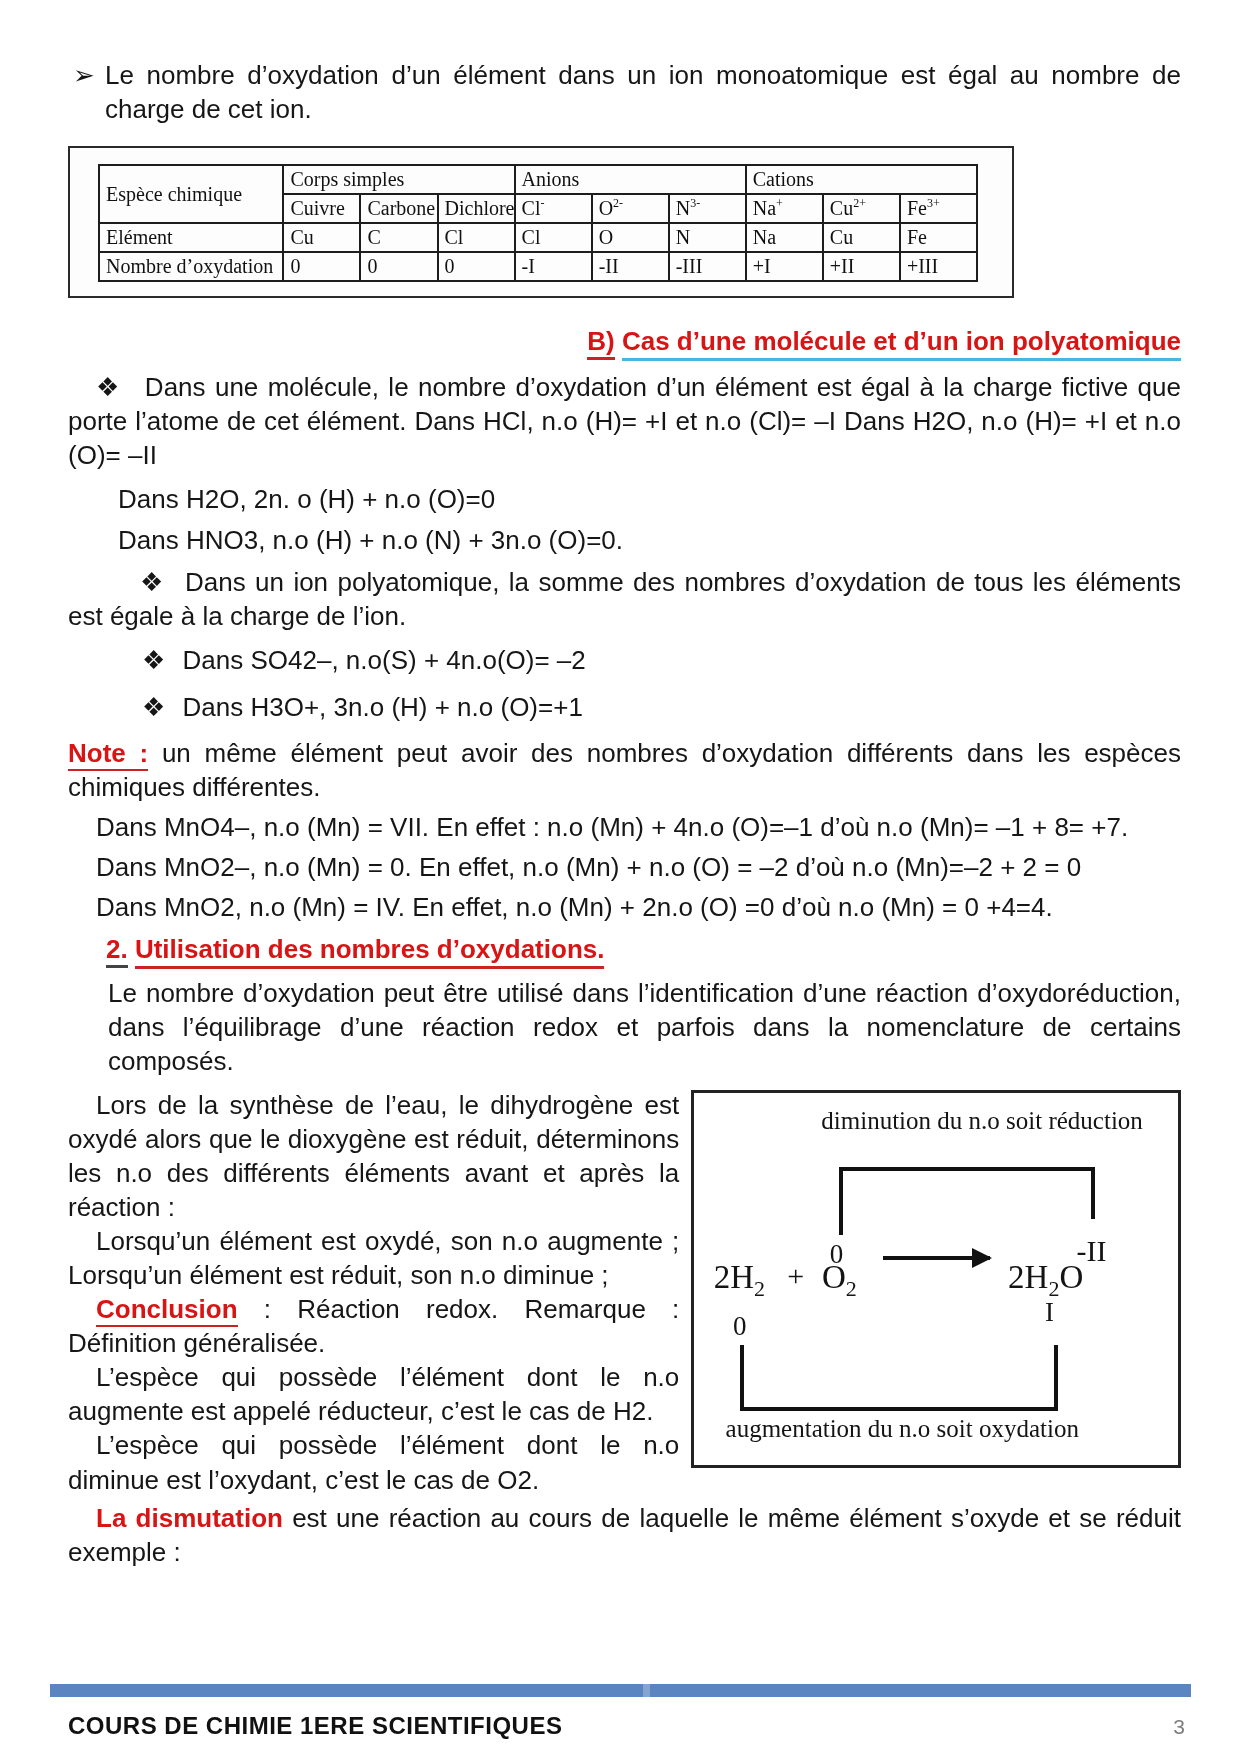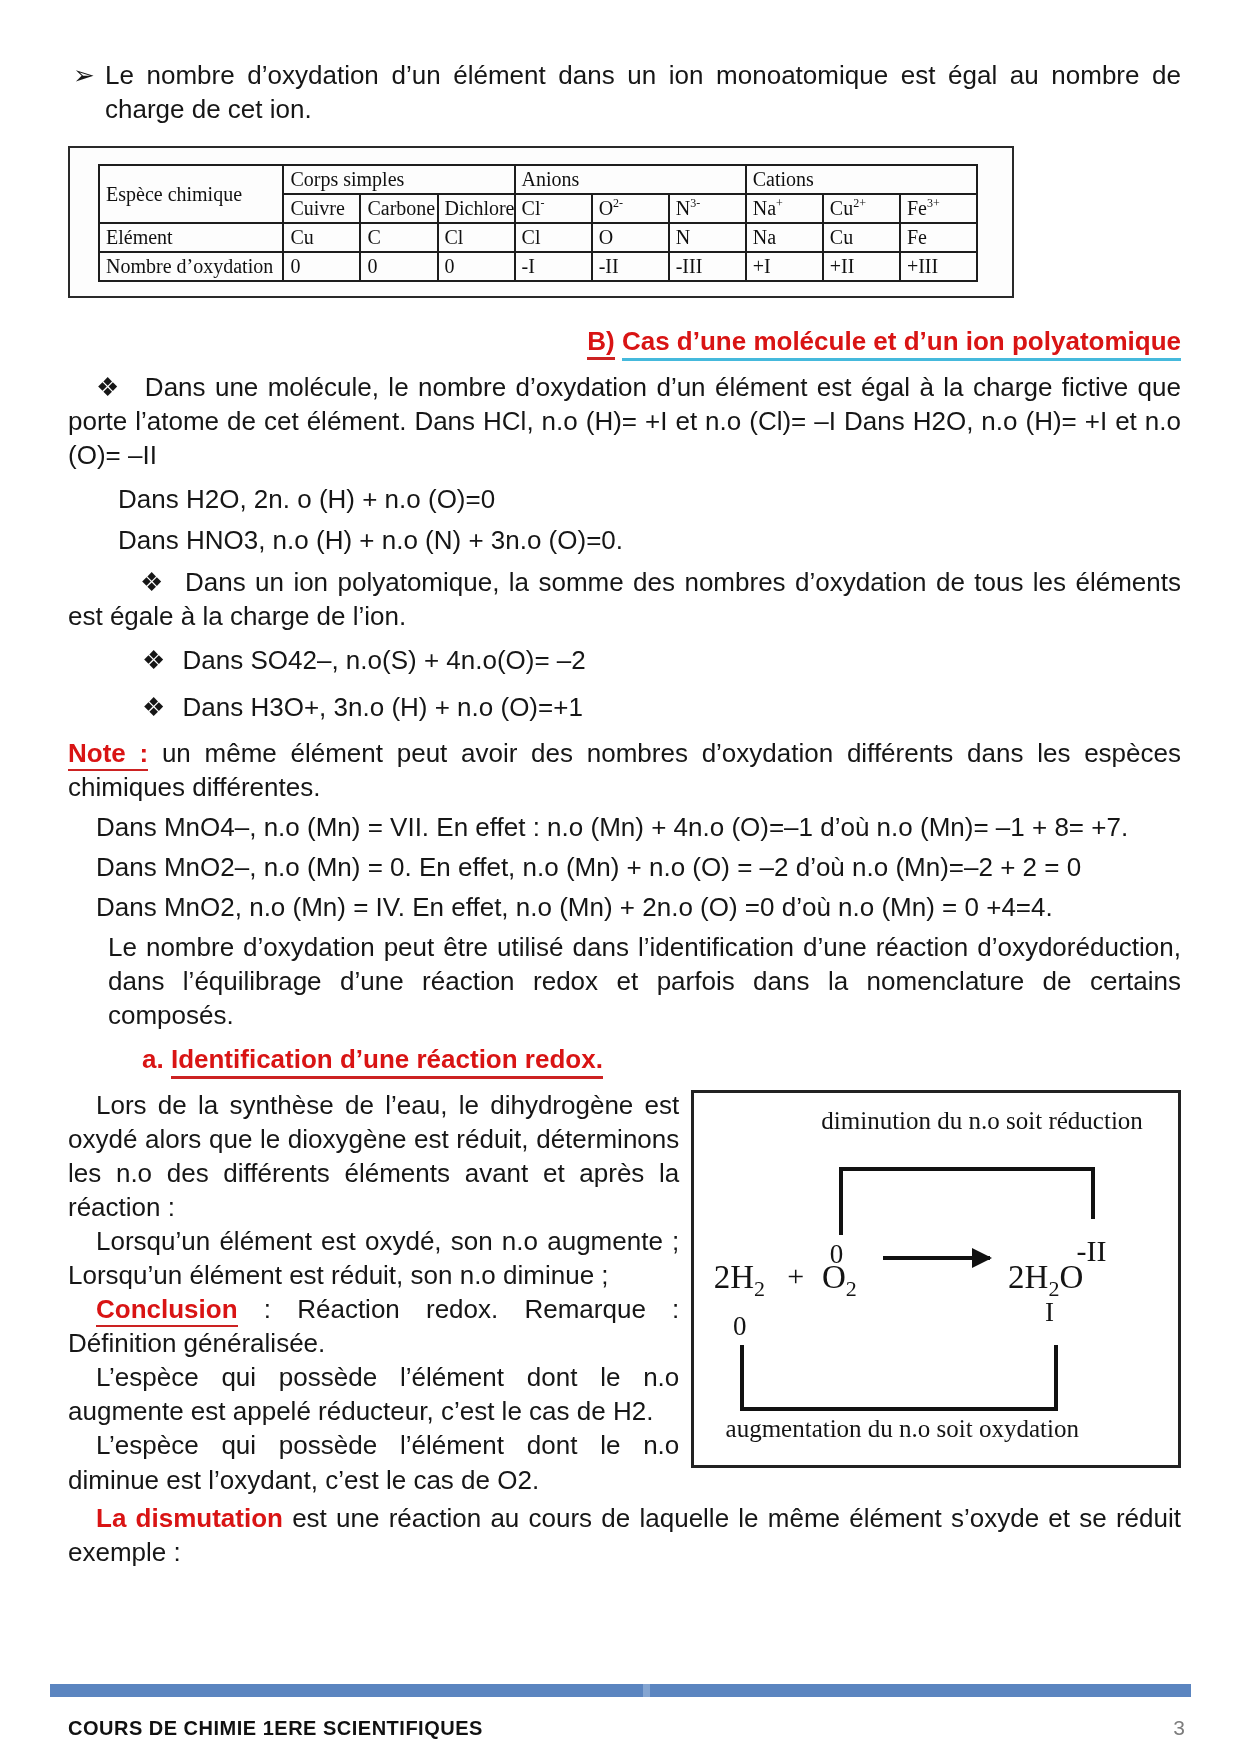--- a/index.html
+++ b/index.html
@@ -101,21 +101,21 @@
   .dg-bracket-bottom{position:absolute;left:9.5%;top:252px;width:64%;height:62px;
     border-left:4px solid #111;border-right:4px solid #111;border-bottom:4px solid #111;}
   .dg-bottom-label{position:absolute;top:320px;left:6%;width:74%;text-align:center;font-size:25px;}
 
   .dismutation{text-indent:28px;margin-top:4px;}
 
   
   .footer-bar{position:absolute;left:50px;right:50px;bottom:58px;height:13px;background:#5b85c0;}
   .footer-bar .seam{position:absolute;left:52%;top:0;width:7px;height:100%;background:#84a5d2;}
   .footer-row{position:absolute;left:68px;right:56px;bottom:14px;display:flex;justify-content:space-between;align-items:baseline;}
-  .footer-title{font-weight:bold;font-size:20px;letter-spacing:.5px;color:#111;}
+  .footer-title{font-weight:bold;font-size:24px;letter-spacing:.5px;color:#111;}
   .footer-page{font-size:21px;color:#7d7d7d;}
 </style>
 </head>
 <body>
 
 <div class="page">
 
   <p class="intro just">
     <span class="marker">➢</span>
     <span>Le nombre d’oxydation d’un élément dans un ion monoatomique est égal au nombre de charge de cet ion.</span>
@@ -209,27 +209,27 @@
   </p>
 
   <p class="note2 just">
     <span class="note-label">Note :</span>
     <span> un même élément peut avoir des nombres d’oxydation différents dans les espèces chimiques différentes.</span>
   </p>
   <p class="mn-line">Dans MnO4–, n.o (Mn) = VII. En effet : n.o (Mn) + 4n.o (O)=–1 d’où n.o (Mn)= –1 + 8= +7.</p>
   <p class="mn-line">Dans MnO2–, n.o (Mn) = 0. En effet, n.o (Mn) + n.o (O) = –2 d’où n.o (Mn)=–2 + 2 = 0</p>
   <p class="mn-line">Dans MnO2, n.o (Mn) = IV. En effet, n.o (Mn) + 2n.o (O) =0 d’où n.o (Mn) = 0 +4=4.</p>
 
+  <p class="h-2 h-red">
+    <span class="h-prefix">2.</span>
+    <span class="h-title">Utilisation des nombres d’oxydations.</span>
+  </p>
 
   <p class="usage just">Le nombre d’oxydation peut être utilisé dans l’identification d’une réaction d’oxydoréduction,  dans l’équilibrage d’une réaction redox et parfois dans la nomenclature de certains composés.</p>
 
-  <p class="h-a h-red">
-    <span class="h-prefix">a.</span>
-    <span class="h-title">Identification d’une réaction redox.</span>
-  </p>
 
   <div class="redox">
 
     <div class="dgbox">
       <div class="dg-top-label">diminution du n.o soit réduction</div>
       <div class="dg-bracket-top"></div>
       <div class="dg-leg-right"></div>
       <div class="dg-no-o2">0</div>
       <div class="dg-no-h2o">-II</div>
       <div class="dg-eq">

